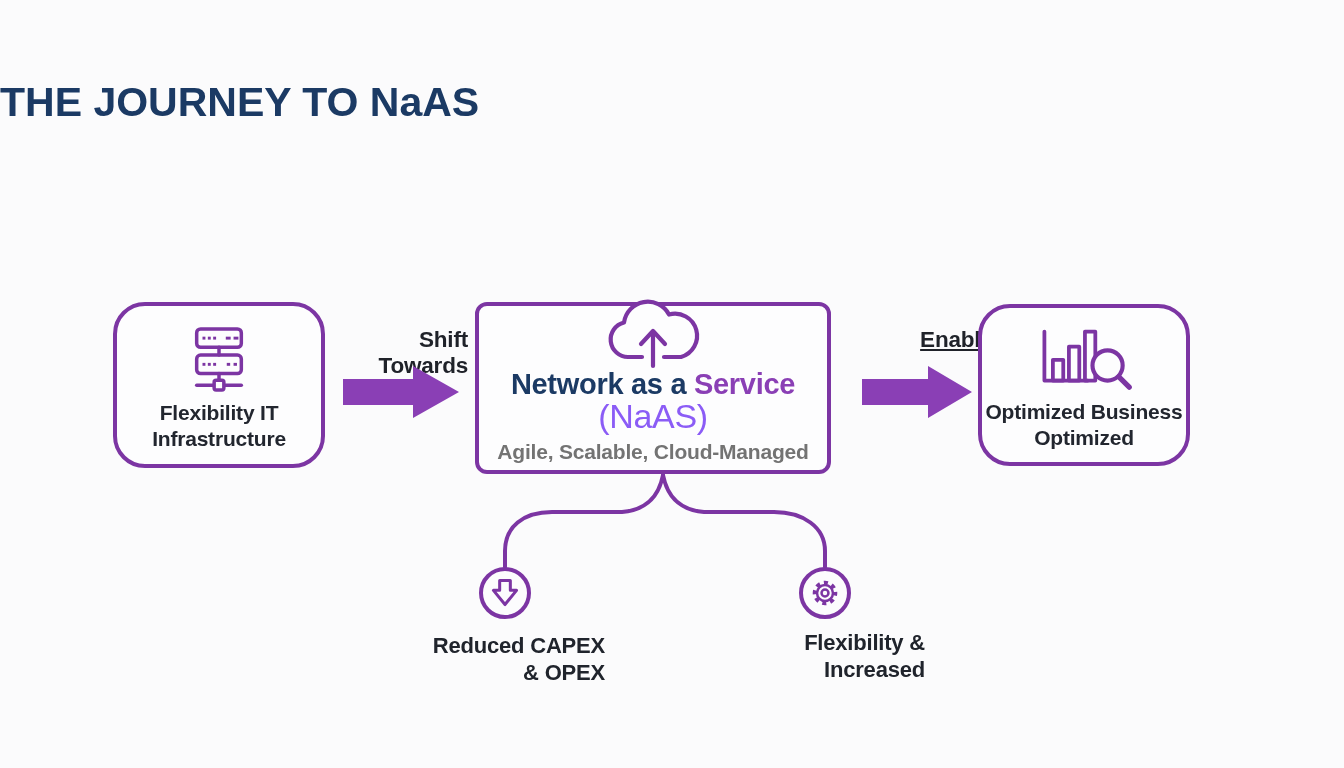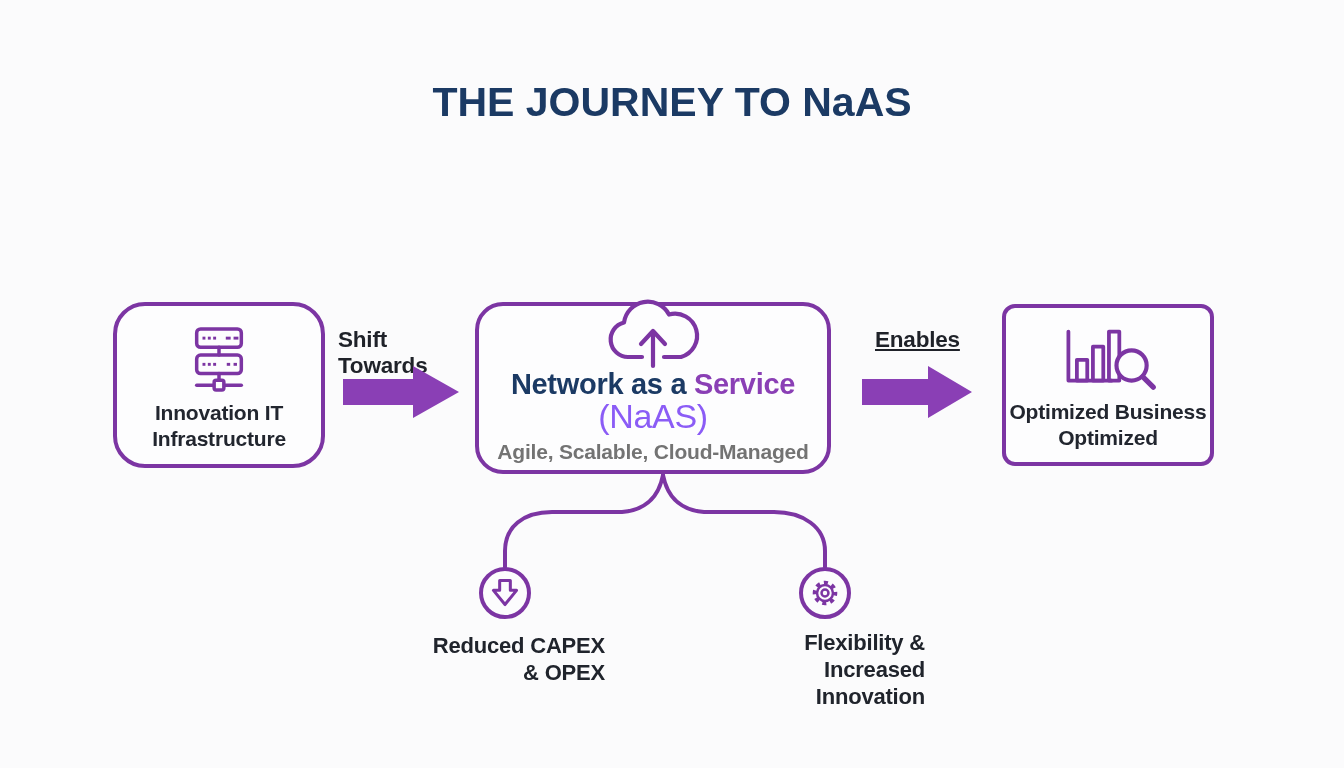--- a/index.html
+++ b/index.html
@@ -2,46 +2,46 @@
 <html><head>
 <meta charset="utf-8">
 <style>
   html,body{margin:0;padding:0;background:#e9e9ec;}
   #canvas{
     position:relative;width:1344px;height:768px;overflow:hidden;
     background:#fbfbfc;
     font-family:"Liberation Sans","DejaVu Sans",sans-serif;
   }
   .title{
-    position:absolute;top:79px;left:0;width:100%;text-align:center;
+    position:absolute;top:79px;left:0;width:100%;
     font-size:41px;font-weight:800;letter-spacing:0px;color:#1b3a64;
   }
   .box{
     position:absolute;box-sizing:border-box;border:4px solid #7c35a3;
     background:#fdfdfe;display:flex;flex-direction:column;align-items:center;
   }
   .box-traditional{left:113px;top:302px;width:212px;height:166px;border-radius:32px;}
-  .box-naas{left:475px;top:302px;width:356px;height:172px;border-radius:28px;}
-  .box-outcomes{left:1002px;top:304px;width:212px;height:162px;border-radius:13px;}
+  .box-naas{left:475px;top:302px;width:356px;height:172px;border-radius:12px;}
+  .box-outcomes{left:978px;top:304px;width:212px;height:162px;border-radius:32px;}
   .node-label{
     text-align:center;font-size:21px;font-weight:700;color:#22262f;
     line-height:26px;letter-spacing:-0.2px;
   }
   .box-traditional .node-label{margin-top:8px;}
   .box-outcomes .node-label{margin-top:9px;}
   .box-traditional svg.node-icon{margin-top:20px;}
   .box-outcomes svg.node-icon{margin-top:16px;}
   .cloud-wrap{position:absolute;left:50%;top:-13px;margin-left:-55px;width:110px;height:80px;}
   .naas-text{margin-top:62px;text-align:center;line-height:32px;}
   .naas-title{font-size:29px;font-weight:800;color:#1b3a64;letter-spacing:-0.3px;}
   .naas-title .hl{color:#8a3fb5;}
   .naas-subtitle{font-size:34px;font-weight:400;color:#8b5cf6;letter-spacing:-0.3px;}
   .naas-tagline{font-size:21px;font-weight:700;color:#737373;margin-top:4px;letter-spacing:-0.2px;}
   .arrow-label{
-    position:absolute;top:327px;text-align:left;font-size:22.5px;font-weight:700;
+    position:absolute;top:327px;text-align:right;font-size:22.5px;font-weight:700;
     color:#1f2229;letter-spacing:-0.2px;
   }
   .arrow-label.shift{left:338px;width:130px;}
   .arrow-label.enables{left:875px;width:130px;text-decoration:underline;}
   .flow-arrow{position:absolute;top:364px;}
   .flow-arrow.first{left:343px;}
   .flow-arrow.second{left:862px;}
   .connector{position:absolute;left:0;top:0;pointer-events:none;}
   .benefit-circle{
     position:absolute;box-sizing:border-box;width:52px;height:52px;border-radius:50%;
@@ -79,21 +79,21 @@
         <rect x="34" y="11" width="5" height="3"></rect>
           <rect x="42" y="11" width="5" height="3"></rect>
         <rect x="10" y="38" width="3" height="3"></rect>
           <rect x="15.5" y="38" width="3" height="3"></rect>
           <rect x="21" y="38" width="3" height="3"></rect>
         <rect x="35" y="38" width="3.5" height="3"></rect>
           <rect x="42" y="38" width="3.5" height="3"></rect>
       </g>
     </svg>
     <div class="node-label">
-      <div>Innovation IT</div>
+      <div>Flexibility IT</div>
       <div>Infrastructure</div>
     </div>
   </div>
 
   <div class="arrow-label shift">Shift Towards</div>
   <svg class="flow-arrow first" width="118" height="56" viewBox="0 0 118 56">
     <polygon points="0,15 70,15 70,2 116,28 70,54 70,41 0,41" fill="#8a3fb5"></polygon>
   </svg>
 
   <div class="box box-naas">
@@ -149,16 +149,15 @@
   <div class="benefit-circle circle-flex">
     <svg width="36" height="36" viewBox="0 0 52 52" fill="none" stroke="#7c35a3">
       <circle cx="26" cy="26" r="14.5" stroke-width="6.5" stroke-dasharray="5.7 5.68" stroke-dashoffset="2"></circle>
       <circle cx="26" cy="26" r="11.5" stroke-width="3.6"></circle>
       <circle cx="26" cy="26" r="5" stroke-width="3.6"></circle>
     </svg>
   </div>
   <div class="benefit-label flex">
     <div>Flexibility &amp;</div>
     <div>Increased</div>
-    <div>Innovation</div>
   </div>
 
 </div>
 
 </body></html>

